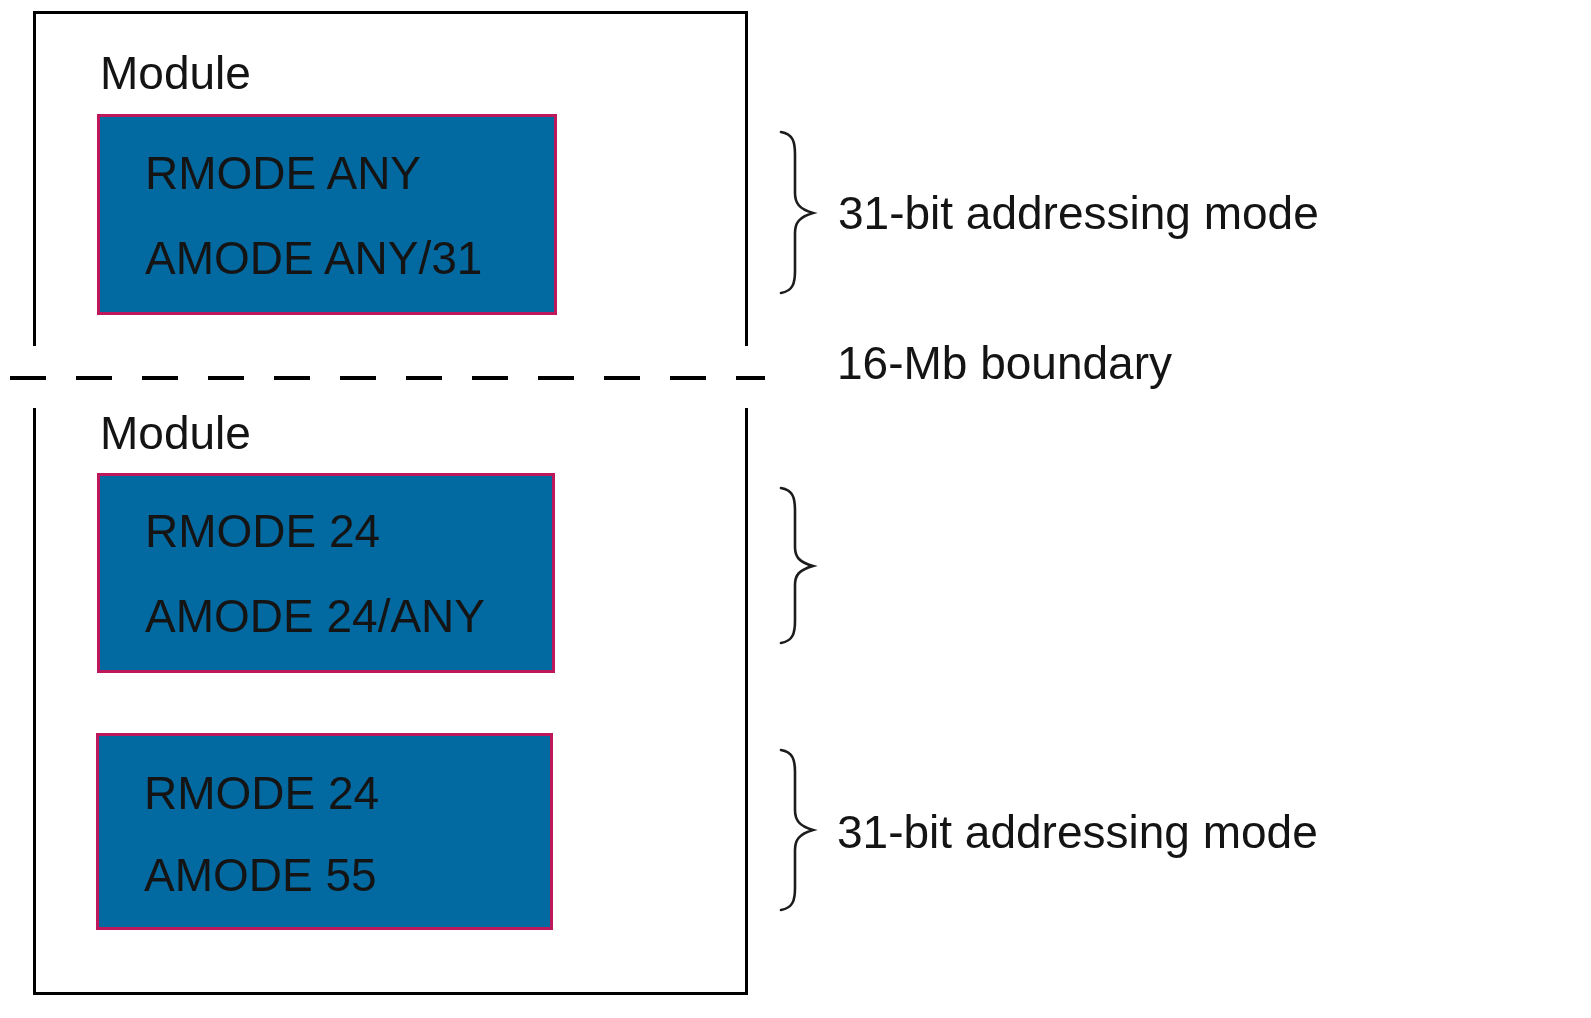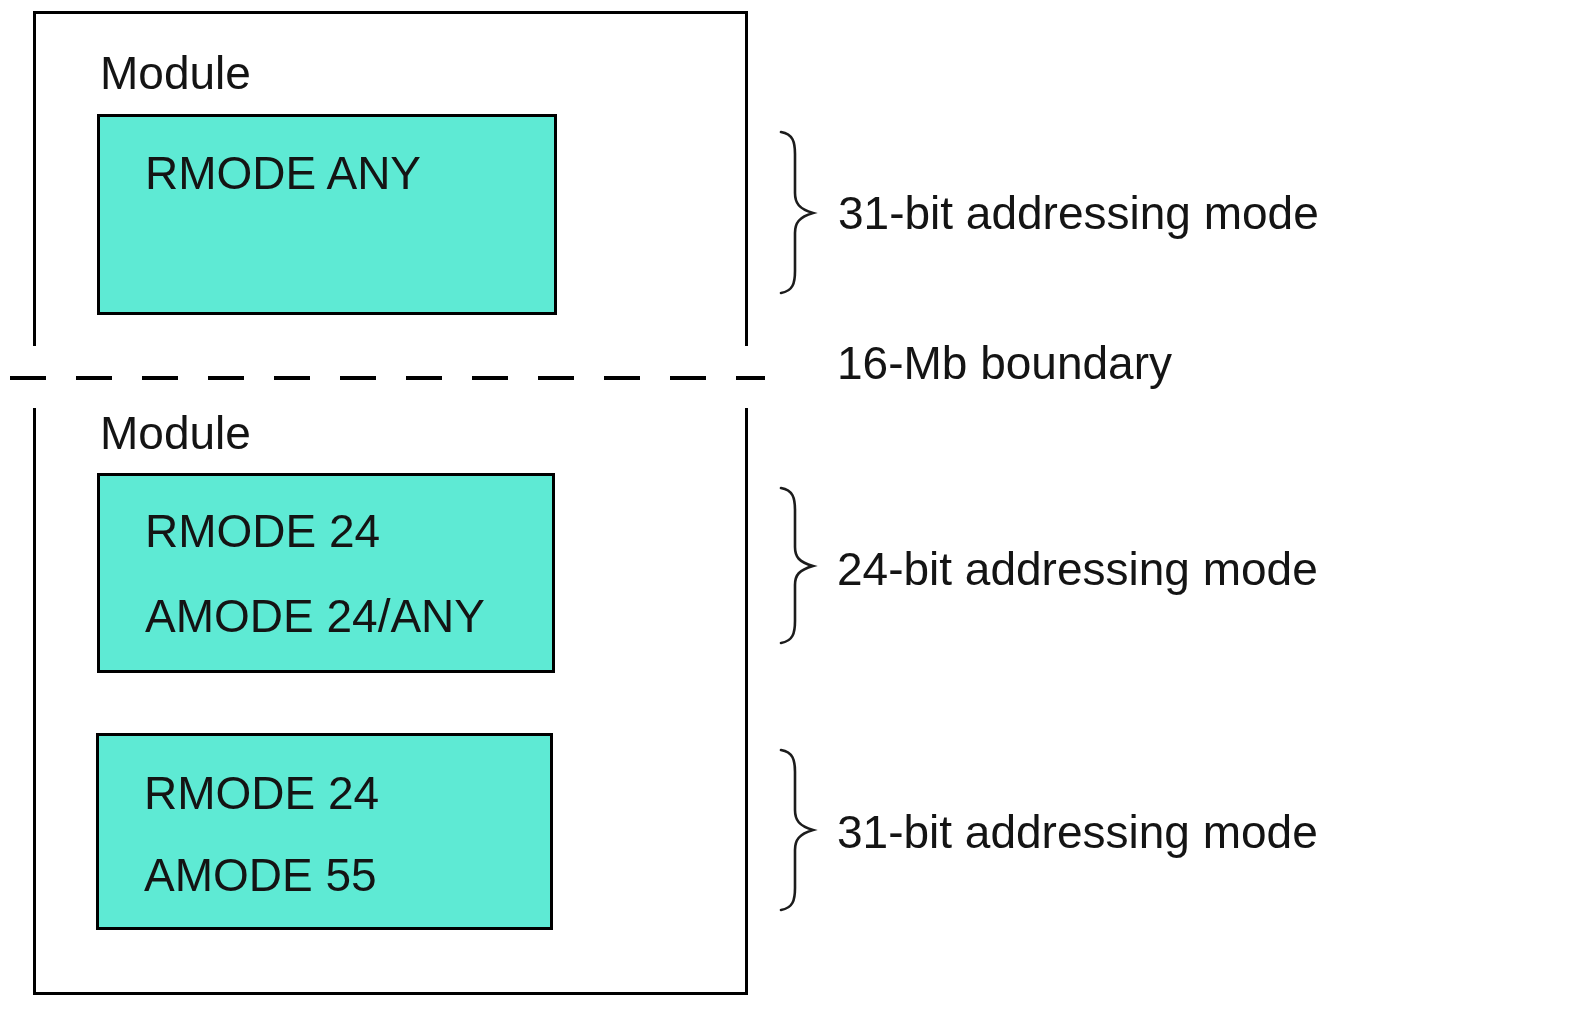--- a/index.html
+++ b/index.html
@@ -32,22 +32,22 @@
   }
   .module-box.bottom {
     top: 408px;
     height: 587px;
     border-bottom: 3px solid #000;
   }
   
   .inner-box {
     position: absolute;
     box-sizing: border-box;
-    border: 3px solid #000000;
-    background: #5eead4;
+    border: 3px solid #be185d;
+    background: #0369a1;
     padding-left: 6px;
   }
   .code-line {
     position: absolute;
     left: 45px;
     font-size: 46px;
     line-height: 46px;
     white-space: nowrap;
     color: #141414;
   }
@@ -81,20 +81,21 @@
 <body>
 
 <div class="canvas">
 
   <div class="module-box top"></div>
 
   <div class="label" style="left:100px; top:50px;">Module</div>
 
   <div class="inner-box" style="left:97px; top:114px; width:460px; height:201px;">
     <div class="code-line" style="top:33px;">RMODE ANY</div>
+    <div class="code-line" style="top:118px;">AMODE ANY/31</div>
   </div>
 
   <div class="label" style="left:837px; top:340px;">16-Mb boundary</div>
 
   <div class="module-box bottom"></div>
 
   <div class="label" style="left:100px; top:410px;">Module</div>
 
   <div class="inner-box" style="left:97px; top:473px; width:458px; height:200px;">
     <div class="code-line" style="top:32px;">RMODE 24</div>
@@ -116,17 +117,16 @@
     <g>
       <path d="M 781 488 C 793 490, 795 498, 795 510 L 795 547 C 795 557, 799 562, 813 566 C 799 570, 795 575, 795 585 L 795 621 C 795 633, 793 641, 781 643"></path>
     </g>
     <g>
       <path d="M 781 750 C 793 752, 795 760, 795 772 L 795 810 C 795 820, 799 826, 813 830 C 799 834, 795 840, 795 850 L 795 888 C 795 900, 793 908, 781 910"></path>
     </g>
   </svg>
 
   <div class="label" style="left:838px; top:190px;">31-bit addressing mode</div>
 
-  <div class="label" style="left:837px; top:546px;">24-bit addressing mode</div>
 
   <div class="label" style="left:837px; top:809px;">31-bit addressing mode</div>
 
 </div>
 
 </body></html>

